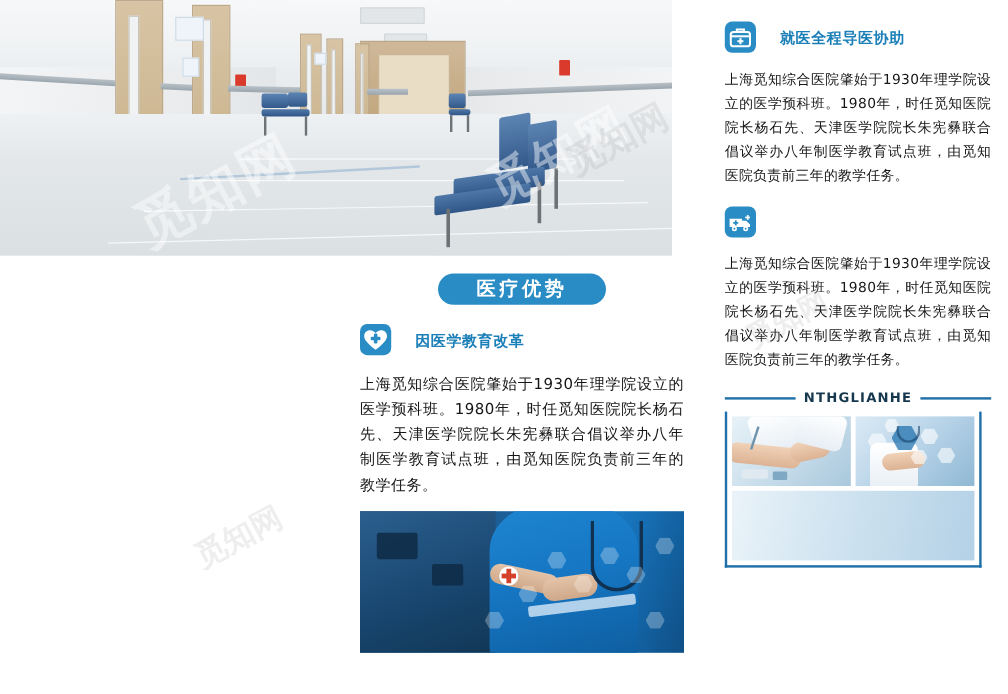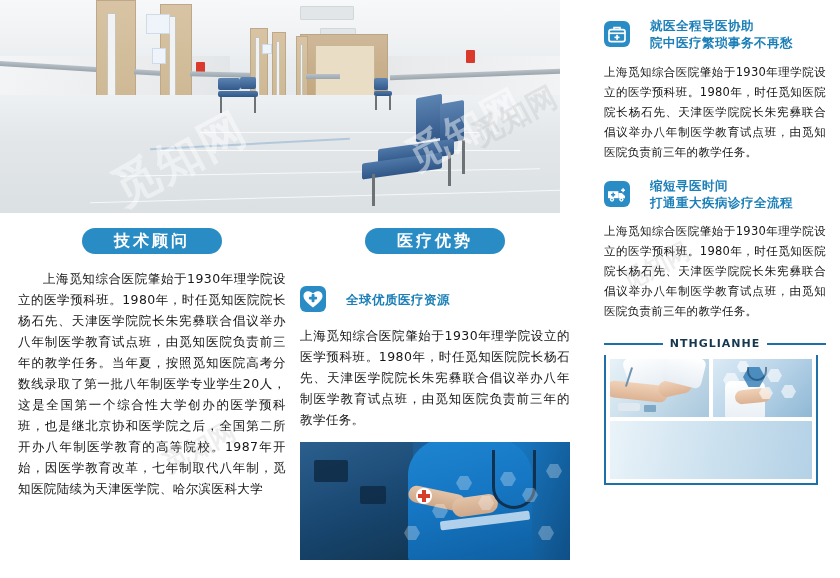--- a/index.html
+++ b/index.html
@@ -82,21 +82,21 @@
   .col-left .pill{width:140px;margin:0 auto 14px auto;}
   .body-cn{
     font-size:12.5px;line-height:21px;color:#161616;
     text-align:justify;text-align-last:left;
     letter-spacing:.4px;
   }
   .indent{text-indent:2em;}
 
   
   .col-mid{position:absolute;left:300px;top:228px;width:270px;}
-  .col-mid .pill{width:140px;margin:0 auto 32px auto;}
+  .col-mid .pill{width:140px;margin:0 auto 16px auto;}
   .feature{display:flex;align-items:center;gap:20px;margin-bottom:10px;}
   .feature-txt{display:flex;flex-direction:column;gap:2px;}
   .feature-l1,.feature-l2{
     color:#1b7fb8;font-size:12.5px;font-weight:bold;letter-spacing:.5px;line-height:15px;
   }
   .icon-box{
     width:26px;height:26px;border-radius:6px;background:#2a8cc4;
     flex:0 0 26px;position:relative;
   }
   .mid-photo{
@@ -254,38 +254,34 @@
       <div class="seat" style="left:0px;top:62px;width:80px;height:16px;transform:skewY(-8deg);"></div>
       <div class="leg" style="left:10px;top:78px;height:32px;width:3px;"></div>
       <div class="leg" style="left:86px;top:56px;height:34px;width:3px;"></div>
       <div class="leg" style="left:100px;top:44px;height:34px;width:3px;"></div>
     </div>
 
     <div class="hero-wm" style="left:108px;top:128px;">觅知网</div>
     <div class="hero-wm" style="left:402px;top:102px;font-size:40px;">觅知网</div>
   </div>
 
-  <div class="col-left">
-    <div class="pill">技术顾问</div>
-    <p class="body-cn indent">上海觅知综合医院肇始于1930年理学院设立的医学预科班。1980年，时任觅知医院院长杨石先、天津医学院院长朱宪彝联合倡议举办八年制医学教育试点班，由觅知医院负责前三年的教学任务。当年夏，按照觅知医院高考分数线录取了第一批八年制医学专业学生20人，这是全国第一个综合性大学创办的医学预科班，也是继北京协和医学院之后，全国第二所开办八年制医学教育的高等院校。1987年开始，因医学教育改革，七年制取代八年制，觅知医院陆续为天津医学院、哈尔滨医科大学</p>
-  </div>
 
   <div class="col-mid">
     <div class="pill">医疗优势</div>
 
     <div class="feature">
       <div class="icon-box">
         <svg width="26" height="26" viewBox="0 0 26 26">
           <path d="M13 21.5 C6.5 16.5 3.5 13.2 3.5 10 C3.5 7.2 5.7 5.2 8.3 5.2 C10.1 5.2 11.9 6.1 13 7.6 C14.1 6.1 15.9 5.2 17.7 5.2 C20.3 5.2 22.5 7.2 22.5 10 C22.5 13.2 19.5 16.5 13 21.5 Z" fill="#ffffff"></path>
           <rect x="11.6" y="8.0" width="2.9" height="8.2" rx="1" fill="#2a8cc4"></rect>
           <rect x="8.9" y="10.7" width="8.2" height="2.9" rx="1" fill="#2a8cc4"></rect>
         </svg>
       </div>
       <div class="feature-txt">
-        <div class="feature-l1">全球优质医疗资源</div>
+        <div class="feature-l1">因医学教育改革</div>
       </div>
     </div>
 
     <p class="body-cn">上海觅知综合医院肇始于1930年理学院设立的医学预科班。1980年，时任觅知医院院长杨石先、天津医学院院长朱宪彝联合倡议举办八年制医学教育试点班，由觅知医院负责前三年的教学任务。</p>
 
     <div class="mid-photo">
       <div class="blur-room"></div>
       <div class="mon" style="left:14px;top:18px;width:34px;height:22px;"></div>
       <div class="mon" style="left:60px;top:44px;width:26px;height:18px;"></div>
       <div class="scrub"></div>
@@ -313,21 +309,20 @@
           <svg width="26" height="26" viewBox="0 0 26 26">
             <rect x="5" y="8.6" width="16" height="12" rx="2.2" fill="none" stroke="#ffffff" stroke-width="1.7"></rect>
             <path d="M10 8.6 V6.6 h6 V8.6" fill="none" stroke="#ffffff" stroke-width="1.6"></path>
             <rect x="4.6" y="11.4" width="16.8" height="1.7" fill="#ffffff"></rect>
             <rect x="12.2" y="13.8" width="1.7" height="5.0" fill="#ffffff"></rect>
             <rect x="10.5" y="15.5" width="5.0" height="1.7" fill="#ffffff"></rect>
           </svg>
         </div>
         <div class="feature-txt">
           <div class="feature-l1">就医全程导医协助</div>
-          <div class="feature-l2">院中医疗繁琐事务不再愁</div>
         </div>
       </div>
       <p class="r-body">上海觅知综合医院肇始于1930年理学院设立的医学预科班。1980年，时任觅知医院院长杨石先、天津医学院院长朱宪彝联合倡议举办八年制医学教育试点班，由觅知医院负责前三年的教学任务。</p>
     </div>
 
     <div class="r-block">
       <div class="feature">
         <div class="icon-box">
           <svg width="26" height="26" viewBox="0 0 26 26">
             <path d="M4 10.2 h10.4 v7.0 H4 Z" fill="#ffffff"></path>
@@ -335,24 +330,20 @@
             <circle cx="8.0" cy="18.6" r="2.1" fill="#ffffff"></circle>
             <circle cx="17.4" cy="18.6" r="2.1" fill="#ffffff"></circle>
             <circle cx="8.0" cy="18.6" r="0.8" fill="#2a8cc4"></circle>
             <circle cx="17.4" cy="18.6" r="0.8" fill="#2a8cc4"></circle>
             <rect x="8.4" y="11.6" width="1.5" height="4.2" fill="#2a8cc4"></rect>
             <rect x="7.0" y="13.0" width="4.2" height="1.5" fill="#2a8cc4"></rect>
             <rect x="18.4" y="7.2" width="1.4" height="4.0" fill="#ffffff"></rect>
             <rect x="17.0" y="8.5" width="4.0" height="1.4" fill="#ffffff"></rect>
           </svg>
         </div>
-        <div class="feature-txt">
-          <div class="feature-l1">缩短寻医时间</div>
-          <div class="feature-l2">打通重大疾病诊疗全流程</div>
-        </div>
       </div>
       <p class="r-body">上海觅知综合医院肇始于1930年理学院设立的医学预科班。1980年，时任觅知医院院长杨石先、天津医学院院长朱宪彝联合倡议举办八年制医学教育试点班，由觅知医院负责前三年的教学任务。</p>
     </div>
 
 
     <div class="env-head">
       <div class="env-line"></div>
       <div class="env-label">NTHGLIANHE</div>
       <div class="env-line"></div>
     </div>

